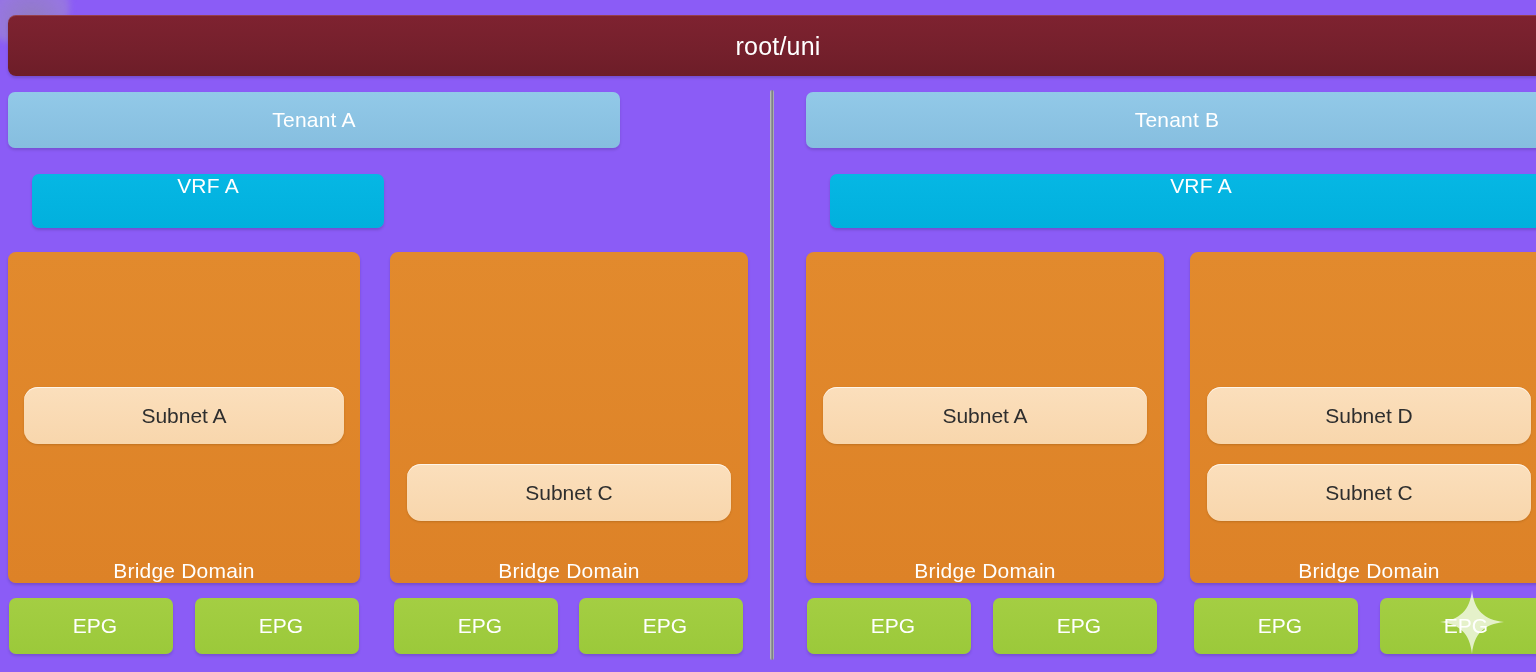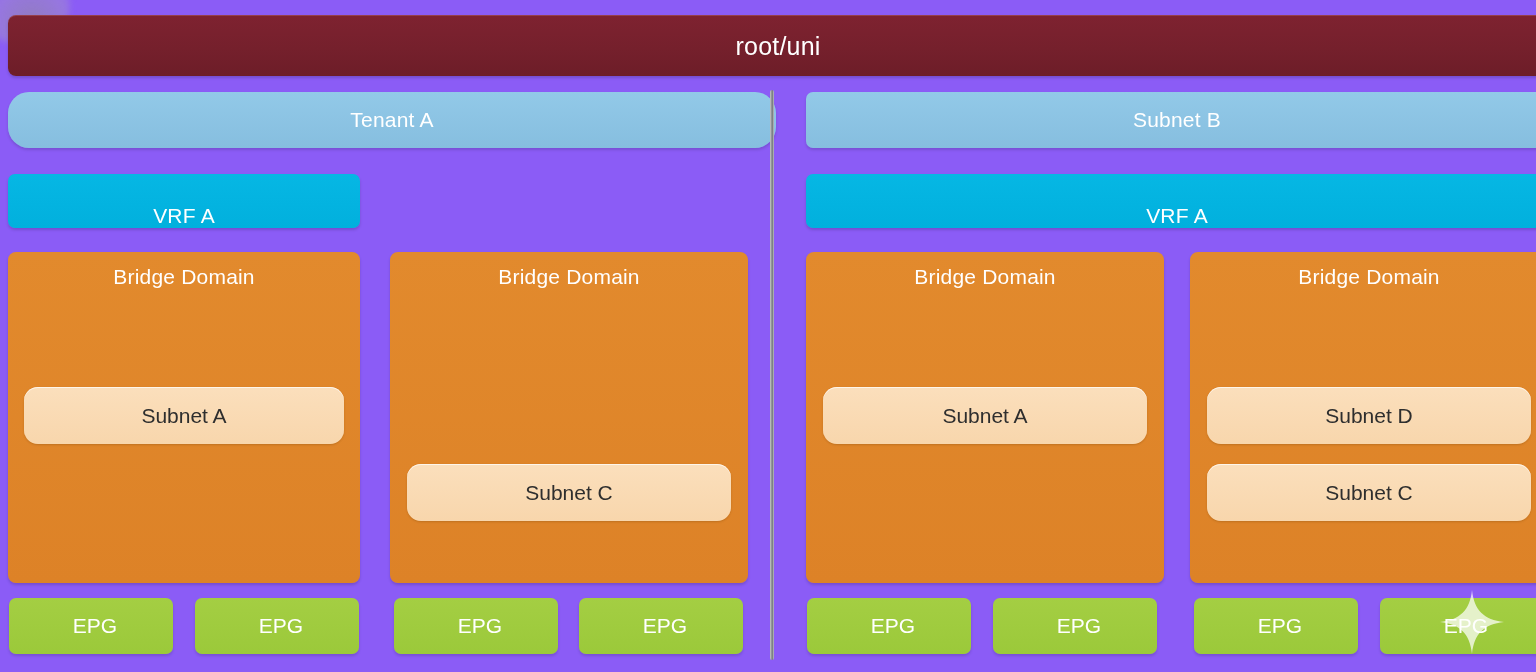--- a/index.html
+++ b/index.html
@@ -52,39 +52,40 @@
   }
 
   
   .tenant {
     background: linear-gradient(180deg,#92c9e8 0%,#86bedf 100%);
     height: 56px;
     align-items: center;
     font-size: 21px;
     box-shadow: 0 2px 3px rgba(0,0,0,0.14);
   }
-  .tenant-a { left: 8px; top: 92px; width: 768px; border-radius: 21px; }
+  .tenant-a { left: 8px; top: 92px; width: 612px; }
   .tenant-b { left: 806px; top: 92px; width: 742px; }
 
   
   .vrf {
     background: linear-gradient(180deg,#06b7e4 0%,#01b0dd 100%);
     height: 54px;
-    align-items: flex-end;
-    font-size: 21px;
+    align-items: flex-start;
+    font-size: 21px;
+    margin-left: 24px;
   }
   .vrf-a1 { left: 8px;   top: 174px; width: 352px; }
   .vrf-b1 { left: 390px; top: 174px; width: 358px; }
   .vrf-a2 { left: 806px; top: 174px; width: 742px; }
 
   
   .bd {
     background: linear-gradient(180deg,#e28a2d 0%,#dd8227 100%);
     top: 252px; height: 331px;
-    align-items: flex-start;
+    align-items: flex-end;
     padding-top: 13px;
     font-size: 21px;
     border-radius: 8px;
   }
   .bd-1 { left: 8px;    width: 352px; }
   .bd-2 { left: 390px;  width: 358px; }
   .bd-3 { left: 806px;  width: 358px; }
   .bd-4 { left: 1190px; width: 358px; }
 
   
@@ -150,21 +151,21 @@
 
   <div class="box root-bar">
     <span>root/uni</span>
   </div>
 
   <div class="box tenant tenant-a">
     <span>Tenant A</span>
   </div>
 
   <div class="box tenant tenant-b">
-    <span>Subnet B</span>
+    <span>Tenant B</span>
   </div>
 
   <div class="box vrf vrf-a1">
     <span>VRF A</span>
   </div>
 
 
   <div class="box vrf vrf-a2">
     <span>VRF A</span>
   </div>

